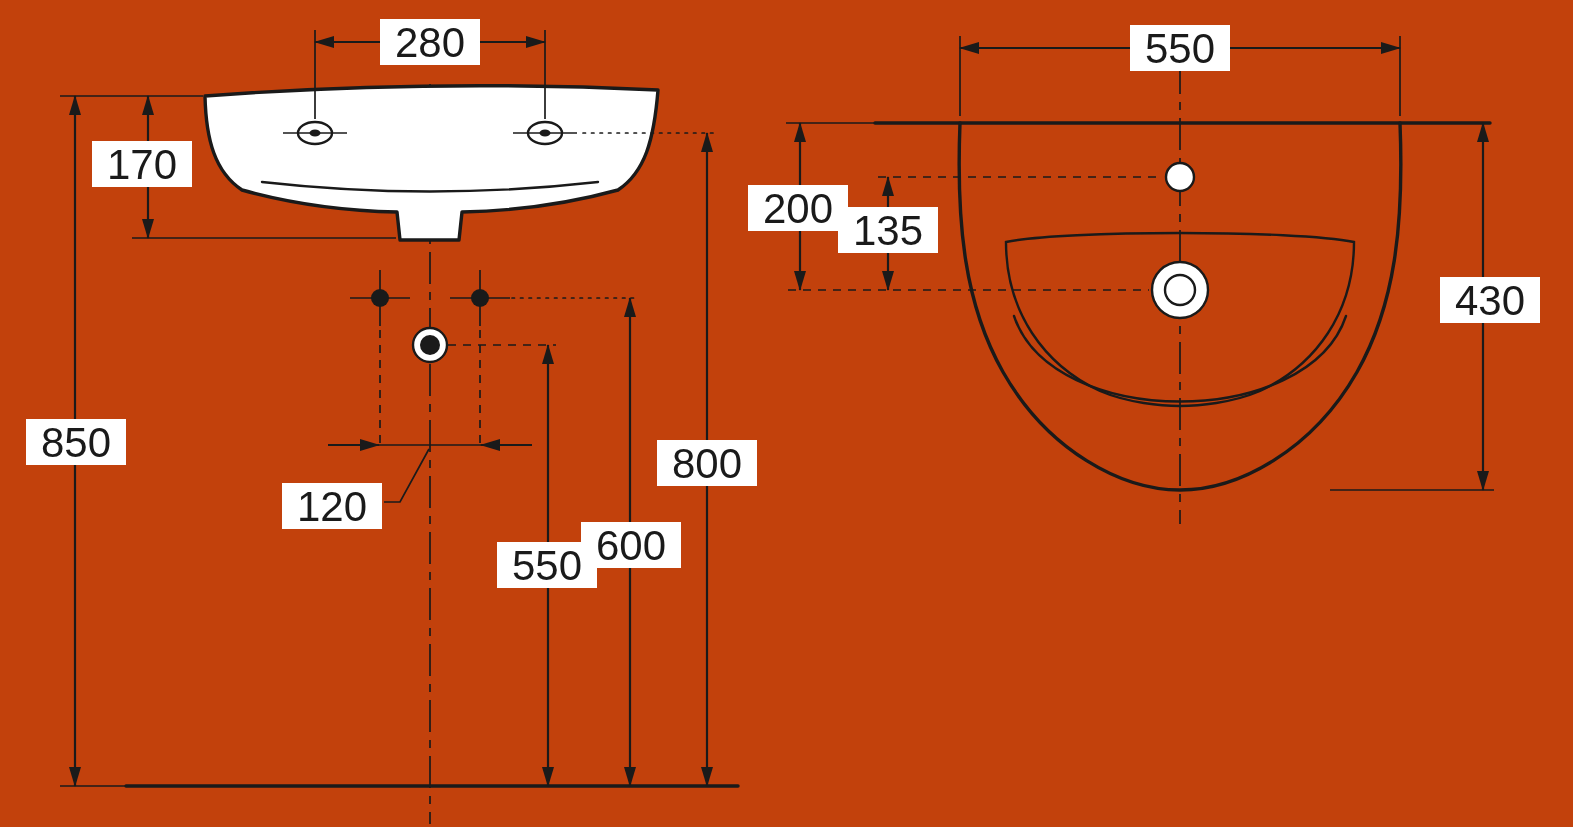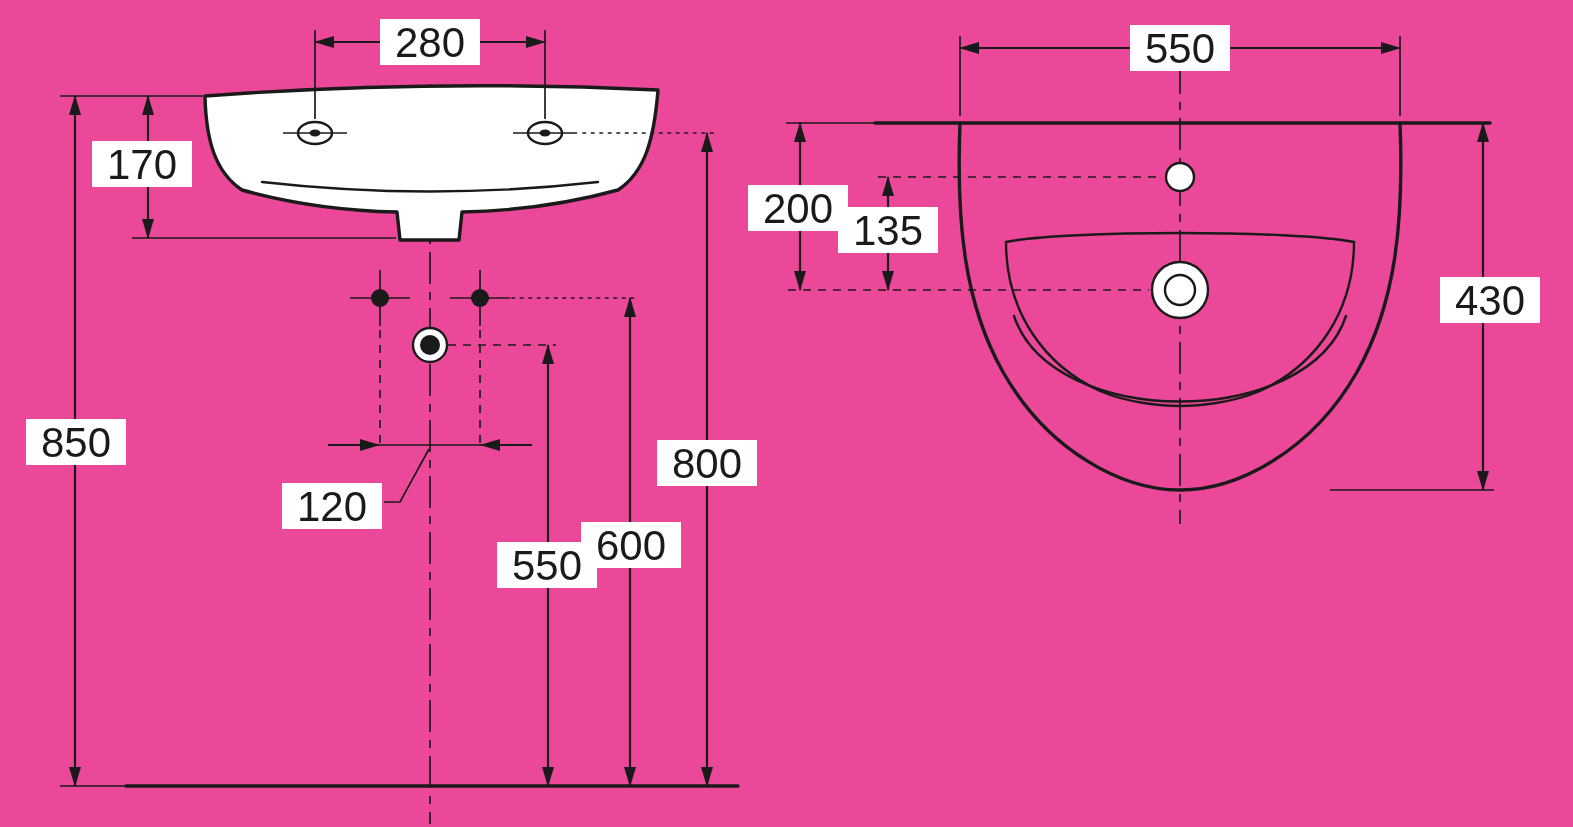--- a/index.html
+++ b/index.html
@@ -8,21 +8,21 @@
     background: #ffffff;
     width: 1573px;
     height: 827px;
     overflow: hidden;
     font-family: "Liberation Sans", sans-serif;
   }
   .canvas-wrap {
     position: relative;
     width: 1573px;
     height: 827px;
-    background: #ec4899;
+    background: #c2410c;
   }
   svg { display: block; }
 
   
   .obj   { stroke: #1a1a1a; stroke-width: 3.4; fill: none; stroke-linecap: round; stroke-linejoin: round; }
   .obj2  { stroke: #1a1a1a; stroke-width: 2.4; fill: none; stroke-linecap: round; }
   .fillw { fill: #ffffff; }
   .solid { fill: #1a1a1a; stroke: none; }
 
   

